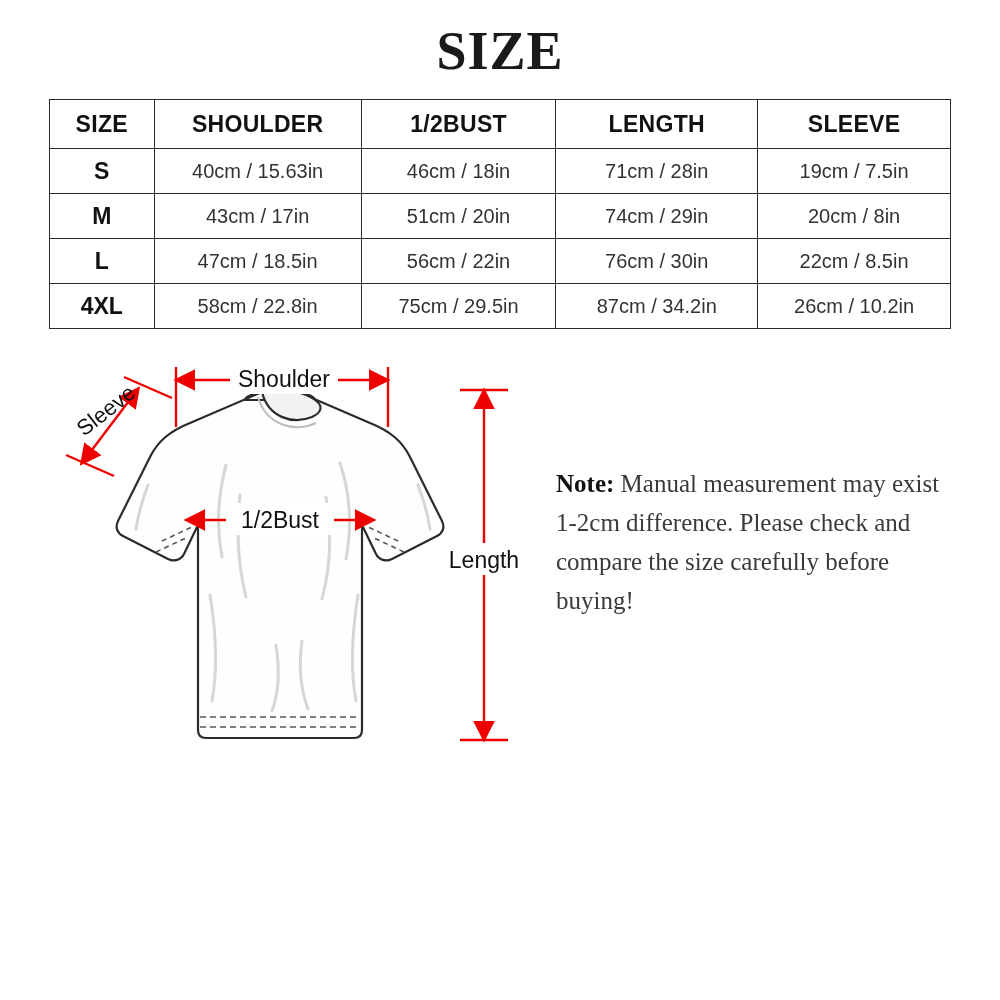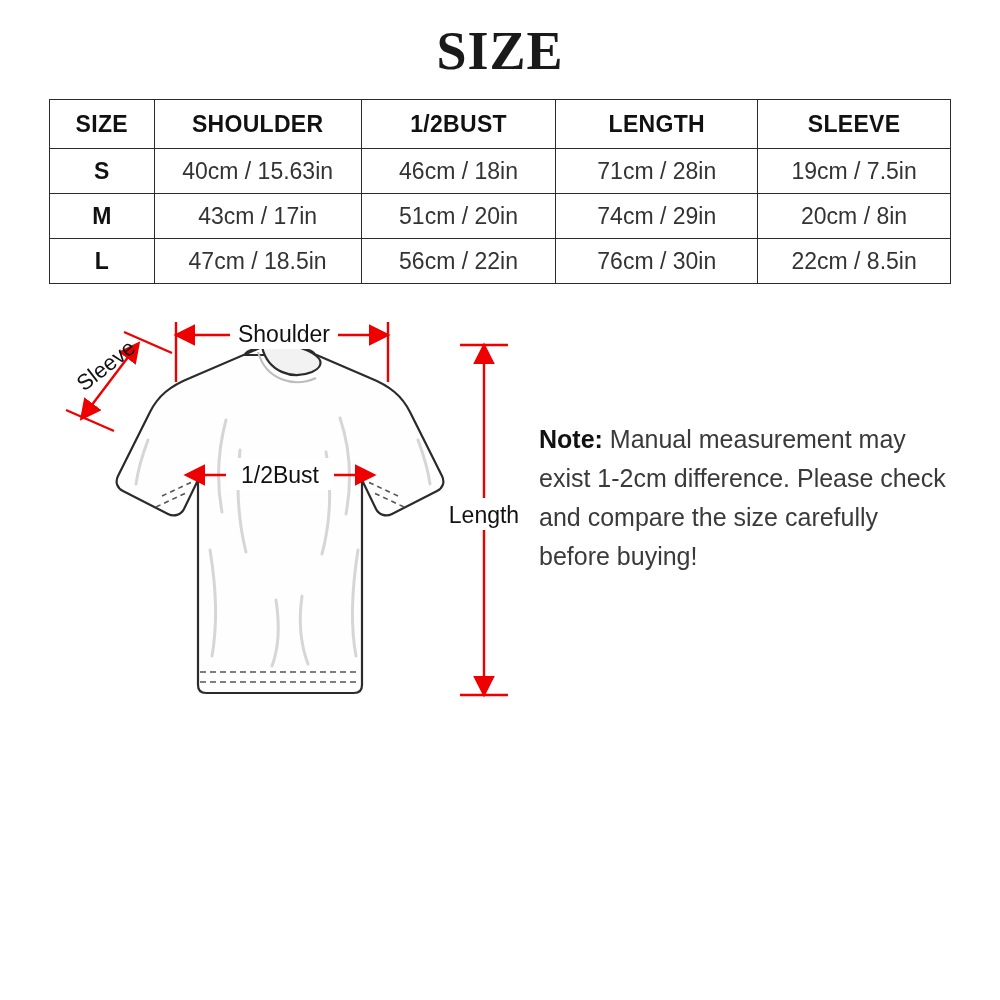--- a/index.html
+++ b/index.html
@@ -34,21 +34,21 @@
   }
   table.size-table {
     width: 100%;
     border-collapse: collapse;
     table-layout: fixed;
   }
   table.size-table th,
   table.size-table td {
     border: 1px solid #2b2b2b;
     text-align: center;
-    font-size: 23px;
+    font-size: 20px;
     color: #333333;
     height: 44px;
     padding: 0 4px;
     white-space: nowrap;
   }
   table.size-table thead th {
     font-weight: 700;
     font-size: 23px;
     color: #111111;
     height: 48px;
@@ -74,26 +74,27 @@
   }
   .shirt-svg {
     position: absolute;
     left: 40px;
     top: 0px;
   }
 
   
   .note {
     position: absolute;
-    left: 539px;
+    left: 556px;
     top: 120px;
     width: 410px;
     font-size: 25px;
     line-height: 1.55;
     color: #3a3a3a;
+    font-family: Liberation Serif, serif;
   }
   .note b {
     color: #111111;
     font-weight: 700;
   }
 </style>
 </head>
 <body>
 
 <h1 class="title">SIZE</h1>
@@ -130,20 +131,27 @@
         <td>51cm / 20in</td>
         <td>74cm / 29in</td>
         <td>20cm / 8in</td>
       </tr>
       <tr>
         <td class="size-col">L</td>
         <td>47cm / 18.5in</td>
         <td>56cm / 22in</td>
         <td>76cm / 30in</td>
         <td>22cm / 8.5in</td>
+      </tr>
+      <tr>
+        <td class="size-col">4XL</td>
+        <td>58cm / 22.8in</td>
+        <td>75cm / 29.5in</td>
+        <td>87cm / 34.2in</td>
+        <td>26cm / 10.2in</td>
       </tr>
     </tbody>
   </table>
 </div>
 
 <div class="diagram-area">
 
   <svg class="shirt-svg" width="520" height="440" viewBox="0 0 520 440">
 
     <g>

